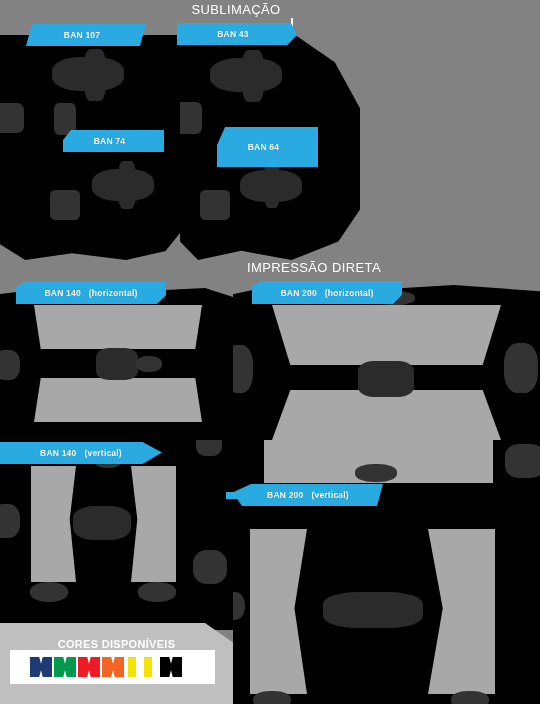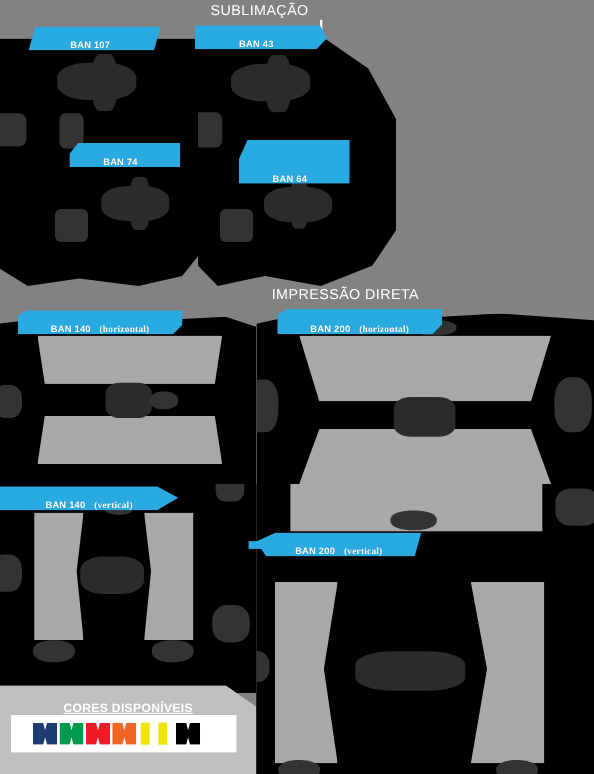--- a/index.html
+++ b/index.html
@@ -25,39 +25,39 @@
   
   .panel{position:absolute;background:#a8a8a8;}
   
   .blob{position:absolute;background:#2b2b2b;border-radius:50%;}
   .blob-d{position:absolute;background:#333333;}
 
   
   .ribbon{
     position:absolute;background:#29ABE2;color:#ffffff;
     font-size:8.5px;font-weight:bold;letter-spacing:.2px;
-    display:flex;align-items:flex-end;justify-content:center;
+    display:flex;align-items:center;justify-content:center;
     white-space:nowrap;text-shadow:0 0 1px rgba(0,0,0,.25);
   }
-  .ribbon .sub{font-weight:bold;margin-left:8px;font-family:Liberation Serif, serif;}
+  .ribbon .sub{font-weight:bold;margin-left:8px;}
   
   .rb-a{clip-path:polygon(5% 0,100% 0,95% 100%,0 100%);}
   .rb-b{clip-path:polygon(0 0,95% 0,100% 55%,92% 100%,0 100%);}
   .rb-c{clip-path:polygon(8% 0,100% 0,100% 100%,0 100%,0 45%);}
   .rb-e{clip-path:polygon(6% 0,100% 0,100% 60%,94% 100%,0 100%,0 22%);}
   .rb-f{clip-path:polygon(0 0,88% 0,100% 48%,88% 100%,0 100%);}
   .rb-h{clip-path:polygon(0 38%,12% 0,100% 0,96% 100%,6% 100%);}
 
   
   .colors-plate{
     position:absolute;background:#bfbfbf;
   }
   .colors-title{
     position:absolute;color:#ffffff;font-size:11px;font-weight:bold;
-    letter-spacing:.3px;white-space:nowrap;text-decoration:underline;
+    letter-spacing:.3px;white-space:nowrap;
   }
   .swatch-row{position:absolute;display:flex;align-items:center;}
   .swatch{
     width:22px;height:20px;margin-right:2px;
     clip-path:polygon(0 0,42% 0,50% 34%,58% 0,100% 0,100% 100%,58% 100%,50% 66%,42% 100%,0 100%);
   }
   .swatch.narrow{
     width:8px;height:20px;clip-path:none;
   }
 </style>

